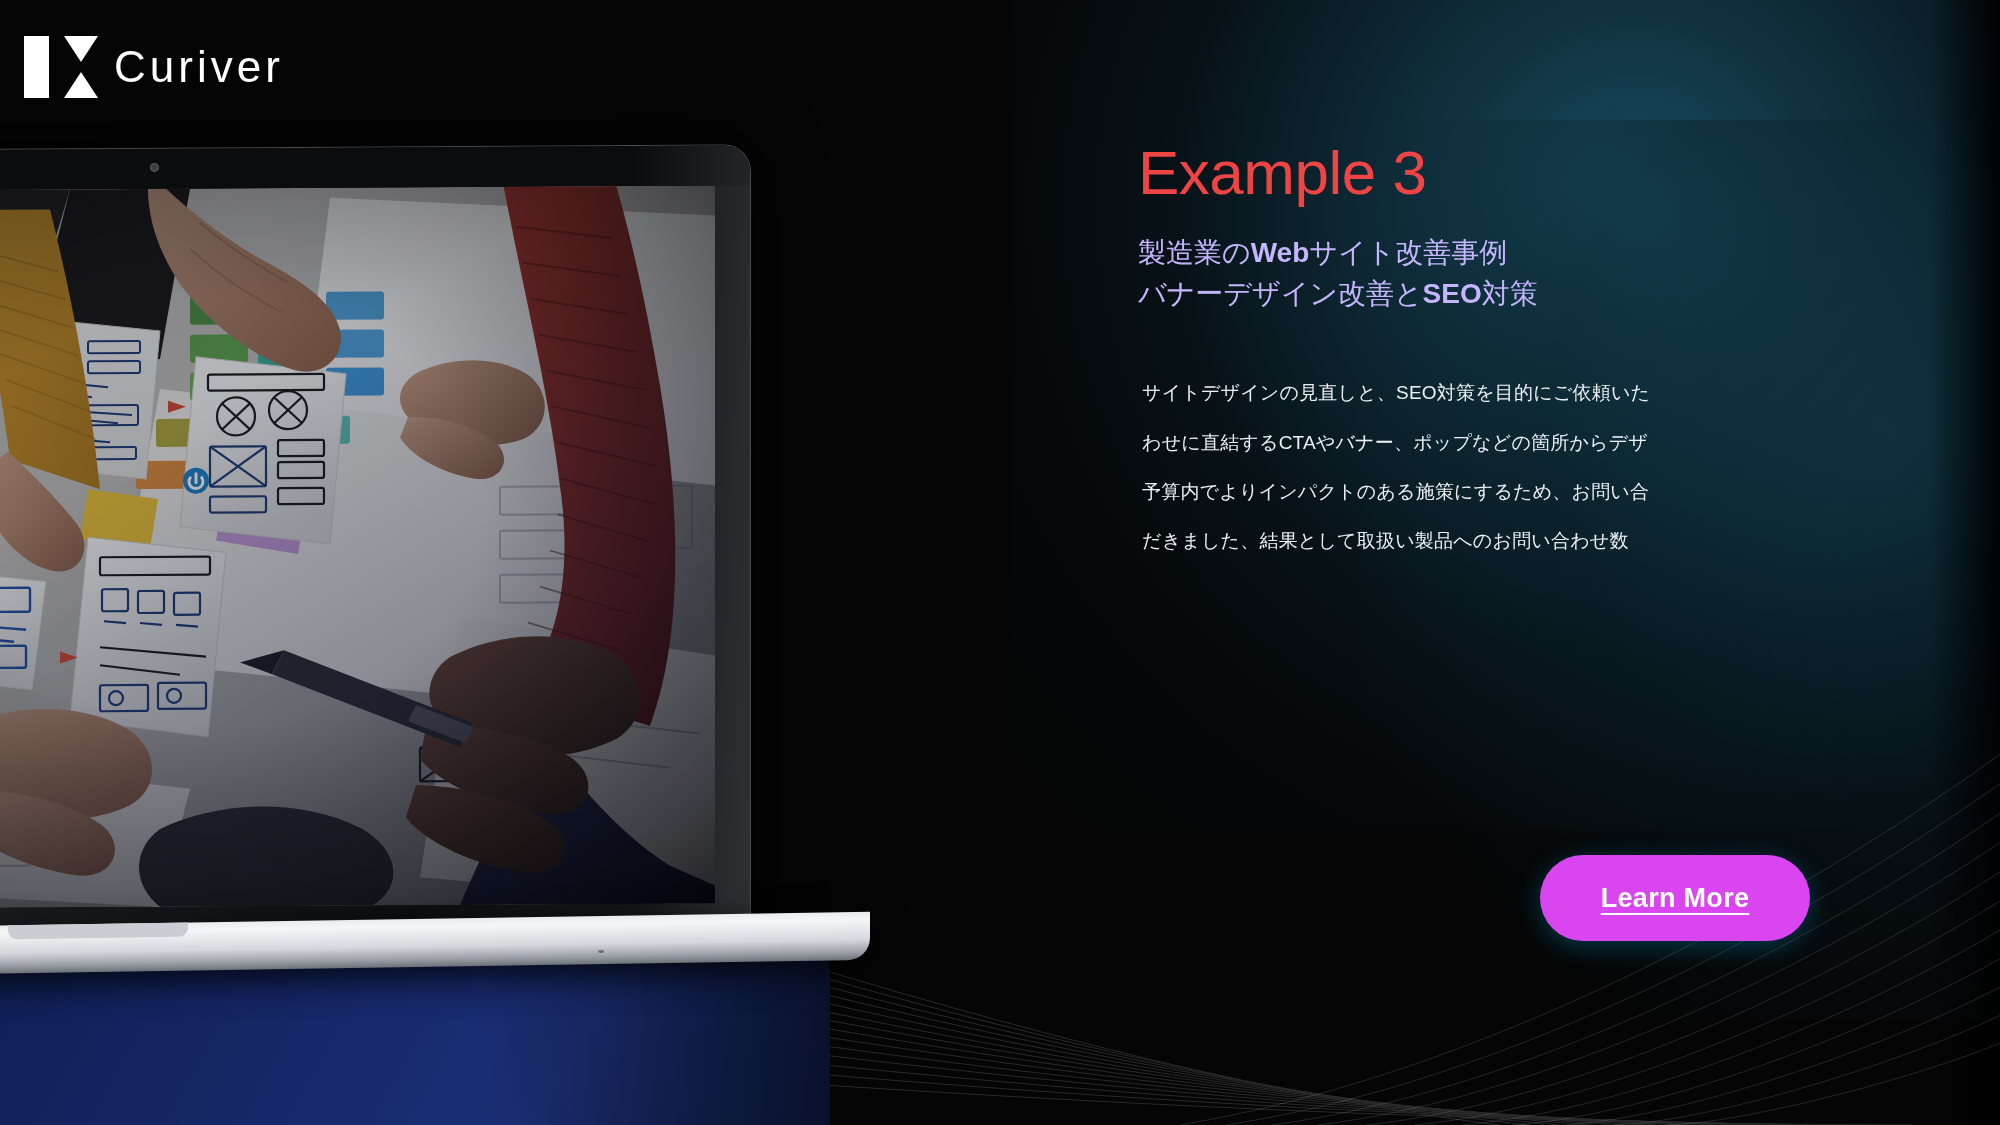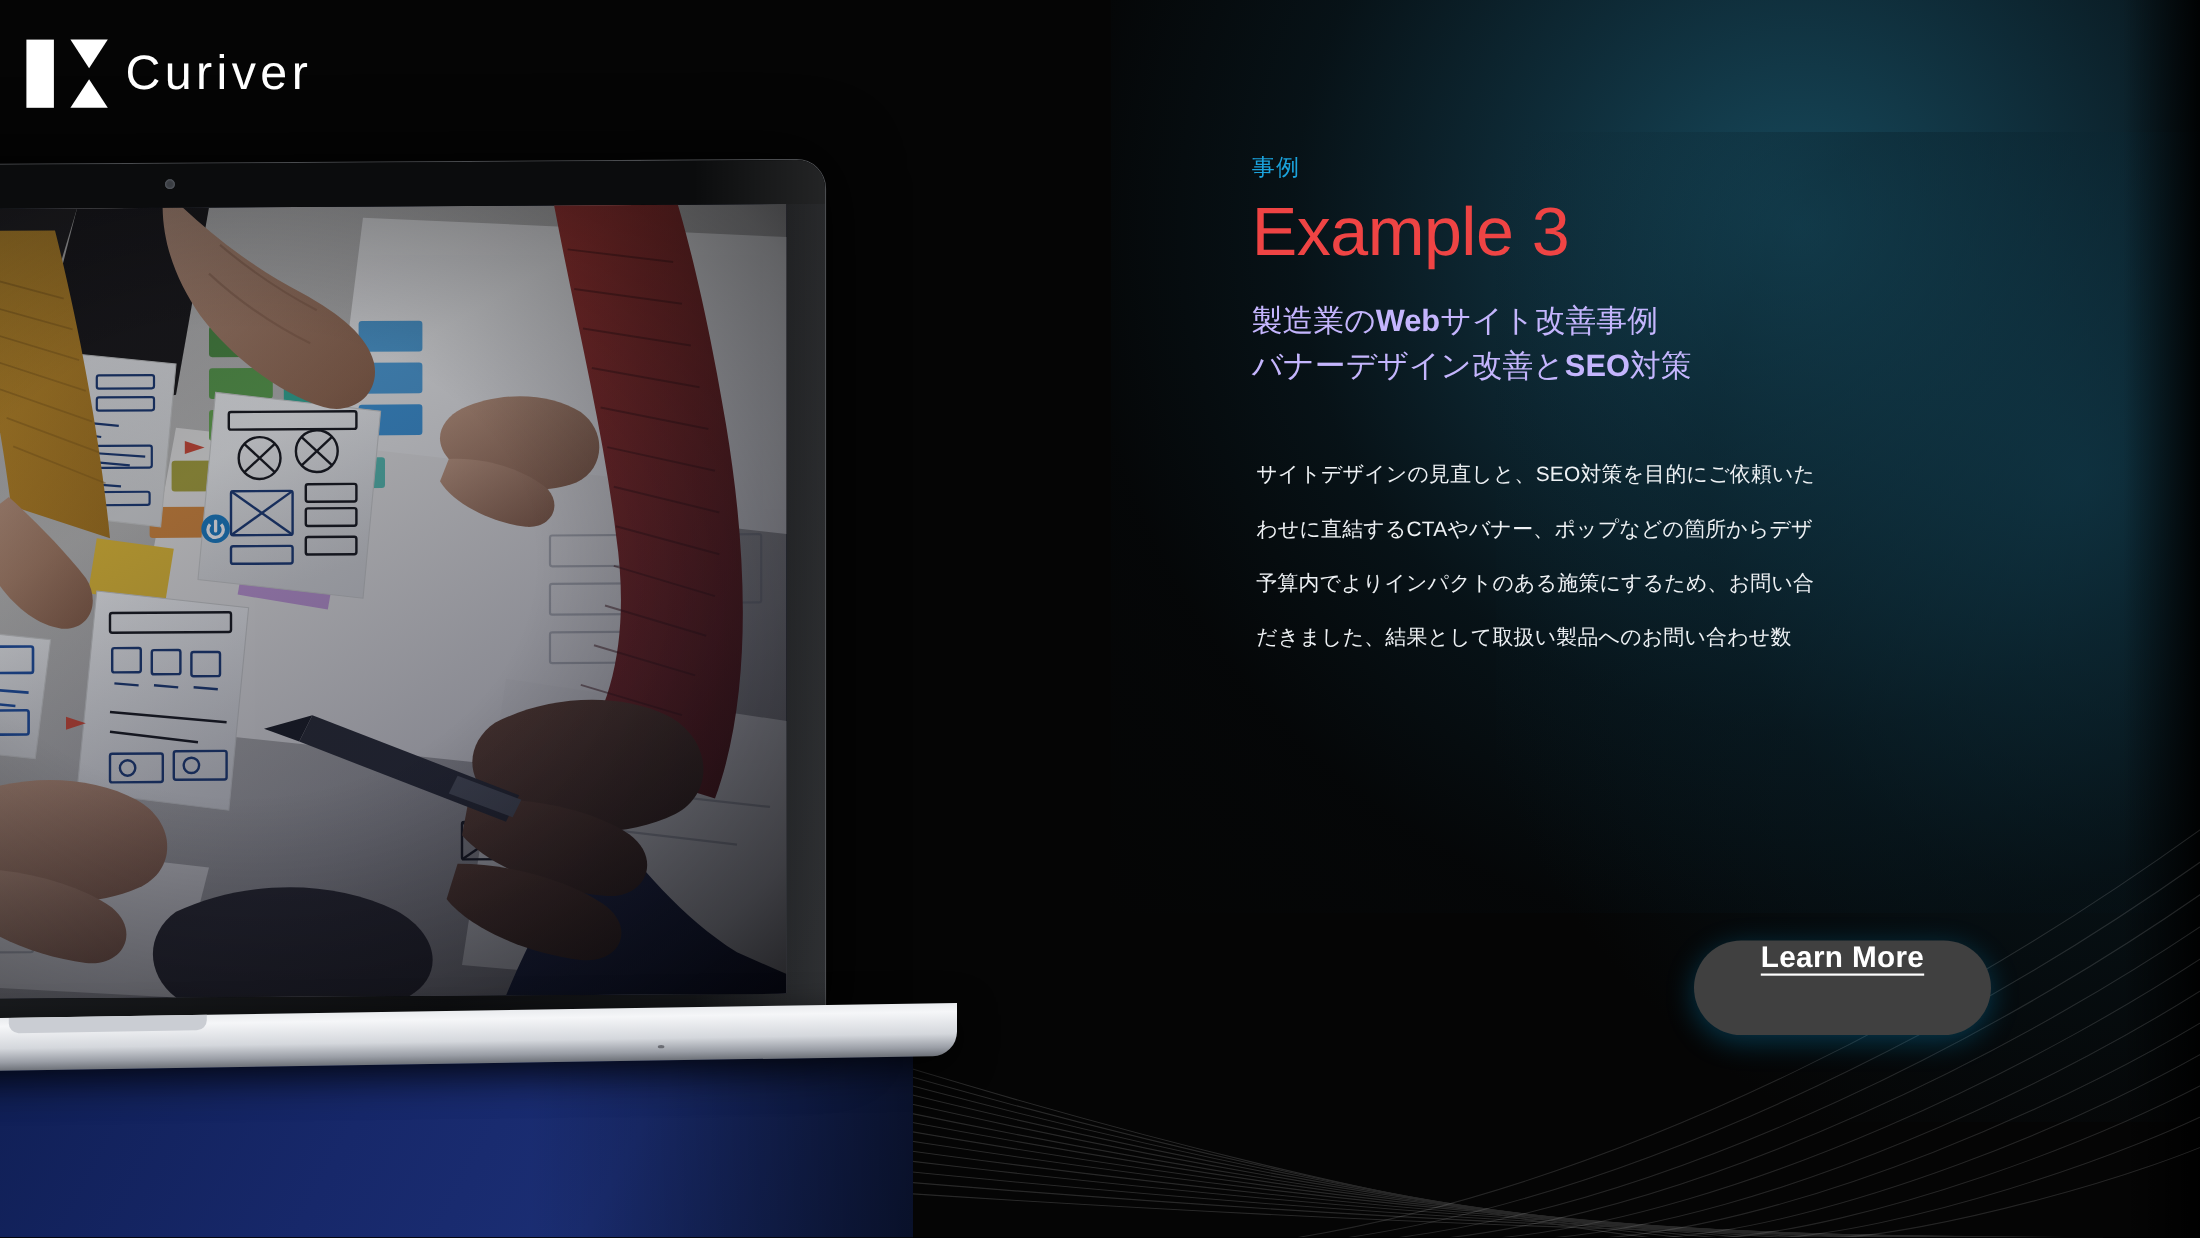--- a/index.html
+++ b/index.html
@@ -239,23 +239,23 @@
   }
   .body-copy p{ margin:4px; }
 
   
   .cta-wrap{
     position:absolute;
     left:1540px; top:855px;
     z-index:35;
   }
   .cta{
-    display:flex; justify-content:center;
+    display:flex; align-items:center; justify-content:center;
     width:270px; height:86px;
-    background:#404040;
+    background:#d946ef;
     border:none;
     border-radius:44px;
     cursor:pointer;
     box-shadow:0 6px 26px rgba(5,167,232,.30);
   }
   .cta-label{
     color:#ffffff;
     font-size:27px;
     font-weight:600;
     letter-spacing:.3px;
@@ -577,21 +577,20 @@
       <div class="base-notch"></div>
 
       <div class="base-foot" style="left:768px"></div>
     </div>
   </div>
 
   <div class="blue-panel"></div>
 
   <div class="content">
 
-    <div class="eyebrow">事例</div>
 
     <h1 class="headline">Example 3</h1>
 
     <div class="subhead">
       <div>
         <span>製造業の</span><b>Web</b><span>サイト改善事例</span>
       </div>
       <div>
         <span>バナーデザイン改善と</span><b>SEO</b><span>対策</span>
       </div>

